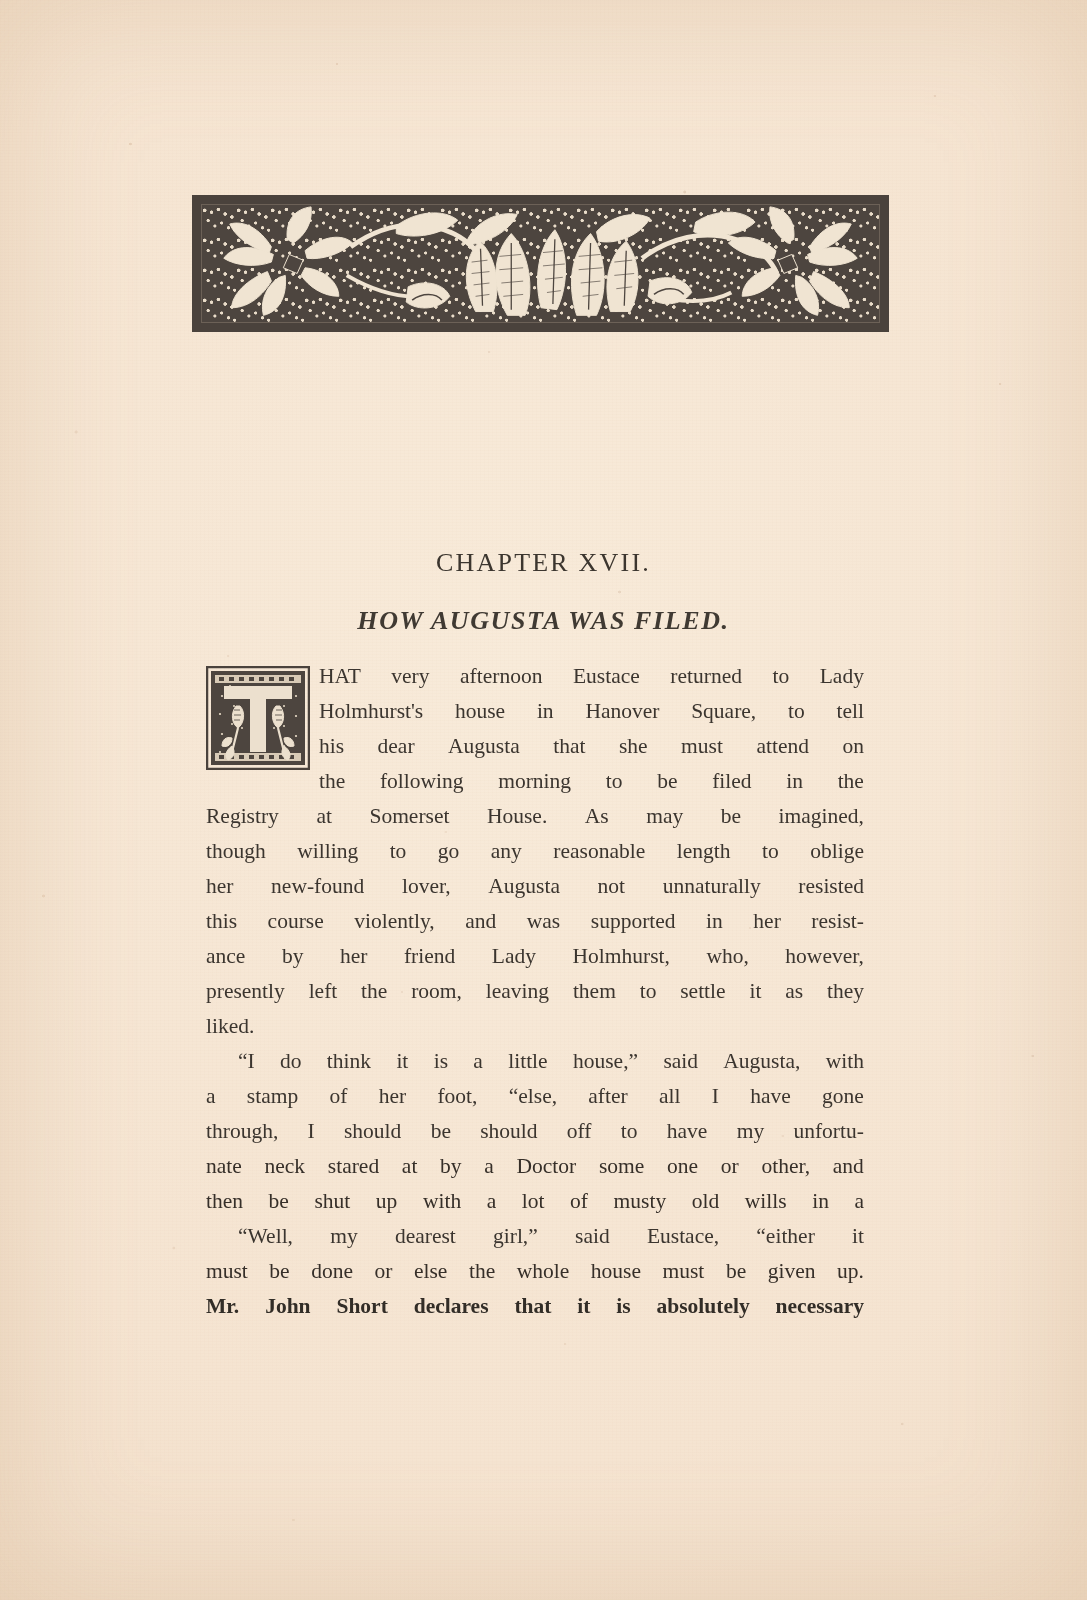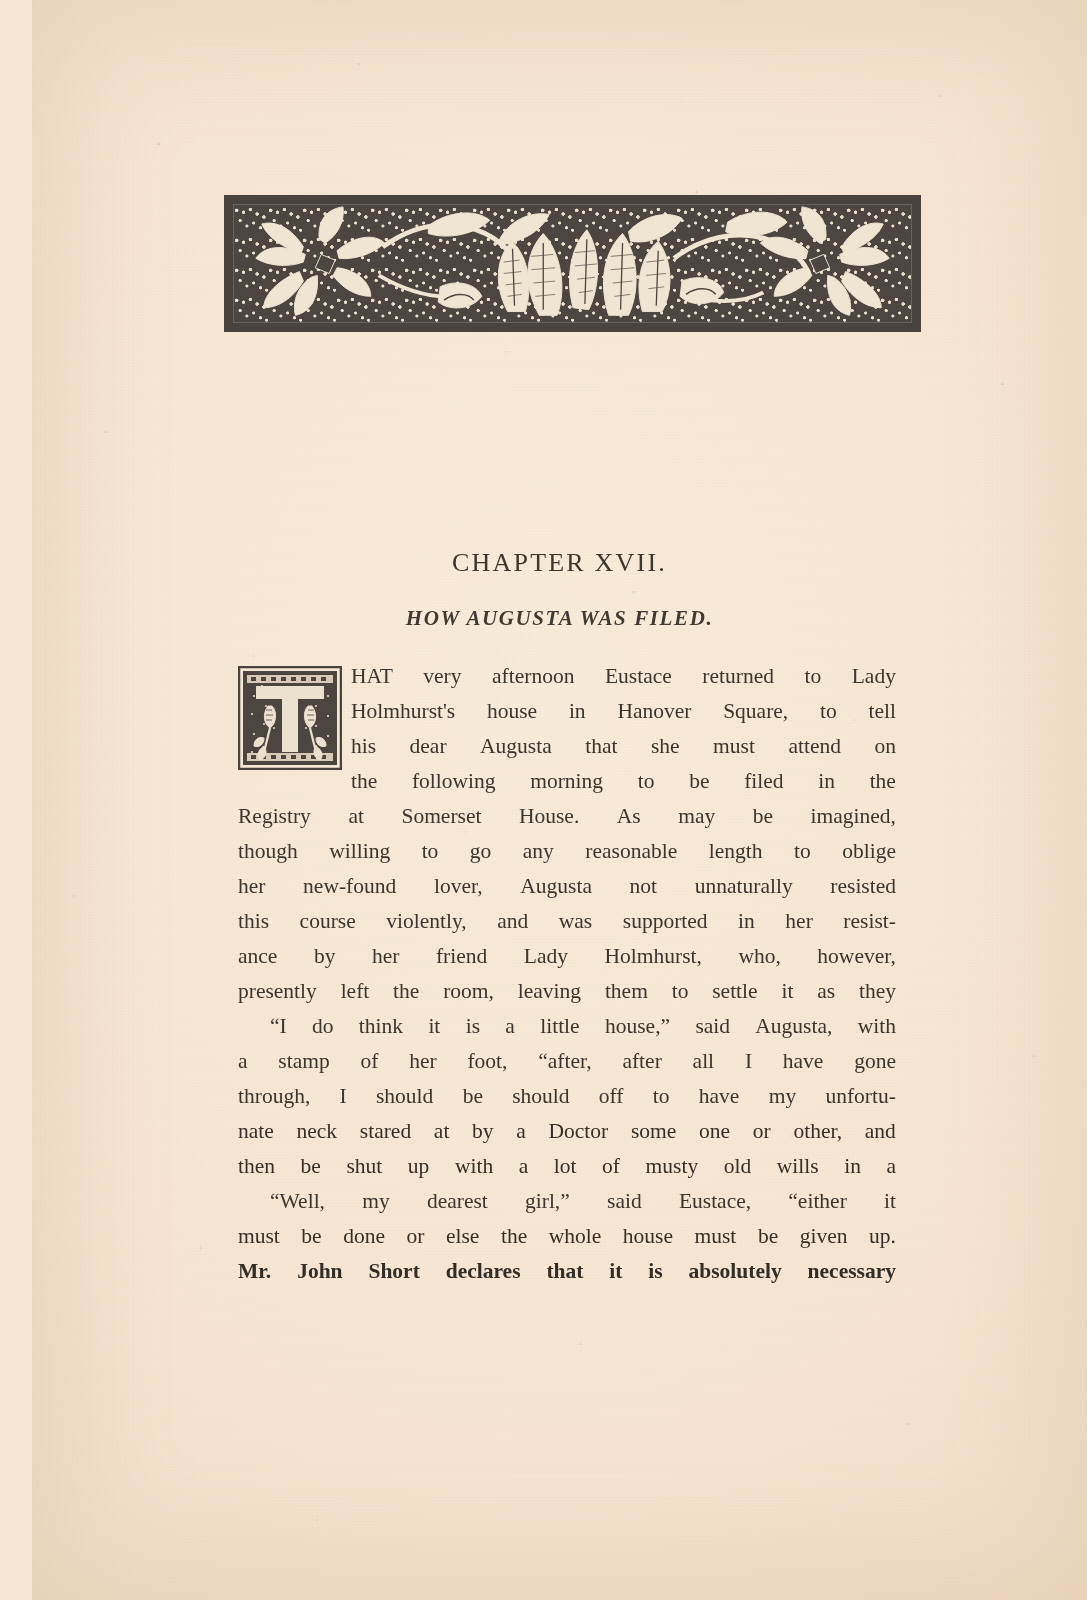--- a/index.html
+++ b/index.html
@@ -17,21 +17,20 @@
     position: relative;
   }
 
   
   .page {
     position: absolute;
     inset: 0;
     background-color: #f5e4d1;
     background-image:
       radial-gradient(ellipse 120% 95% at 48% 42%, #f8ebda 0%, #f5e4d1 52%, #f0dcc6 80%, #ead3ba 100%);
-    margin-left: 32px;
   }
   .grain {
     position: absolute;
     inset: 0;
     pointer-events: none;
     opacity: .5;
     background-image:
       repeating-linear-gradient(0deg, rgba(190,150,115,.05) 0 1px, rgba(255,255,255,0) 1px 3px),
       repeating-linear-gradient(90deg, rgba(190,150,115,.045) 0 1px, rgba(255,255,255,0) 1px 4px);
   }
@@ -116,21 +115,21 @@
     font-size: 26px;
     letter-spacing: 2.2px;
     color: #3c362f;
     font-family: "Liberation Serif", "DejaVu Serif", serif;
   }
   .chapter-subtitle {
     position: absolute;
     left: 0; right: 0;
     top: 606px;
     text-align: center;
-    font-size: 21px;
+    font-size: 26px;
     font-style: italic;
     font-weight: 700;
     letter-spacing: 1.6px;
     color: #403a33;
     font-family: "Liberation Serif", "DejaVu Serif", serif;
   }
 
   
   .textblock {
     position: absolute;
@@ -429,41 +428,42 @@
       <span>the</span>
       <span>room,</span>
       <span>leaving</span>
       <span>them</span>
       <span>to</span>
       <span>settle</span>
       <span>it</span>
       <span>as</span>
       <span>they</span>
     </div>
+    <div class="line left">liked.</div>
 
     <div class="line j para-indent">
       <span>“I</span>
       <span>do</span>
       <span>think</span>
       <span>it</span>
       <span>is</span>
       <span>a</span>
       <span>little</span>
       <span>house,”</span>
       <span>said</span>
       <span>Augusta,</span>
       <span>with</span>
     </div>
     <div class="line j">
       <span>a</span>
       <span>stamp</span>
       <span>of</span>
       <span>her</span>
       <span>foot,</span>
-      <span>“after,</span>
+      <span>“else,</span>
       <span>after</span>
       <span>all</span>
       <span>I</span>
       <span>have</span>
       <span>gone</span>
     </div>
     <div class="line j">
       <span>through,</span>
       <span>I</span>
       <span>should</span>

